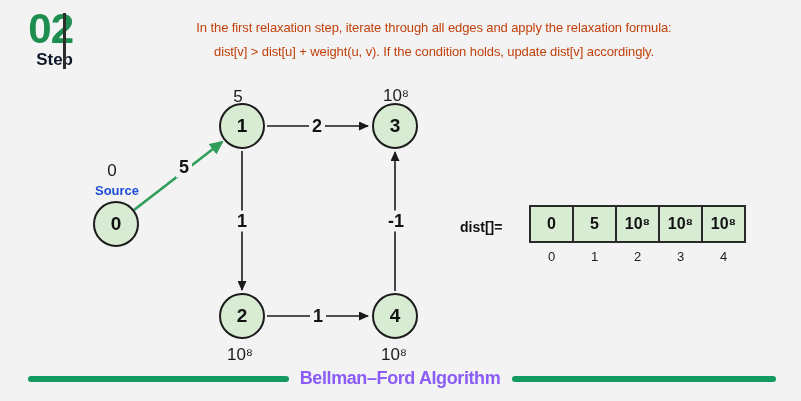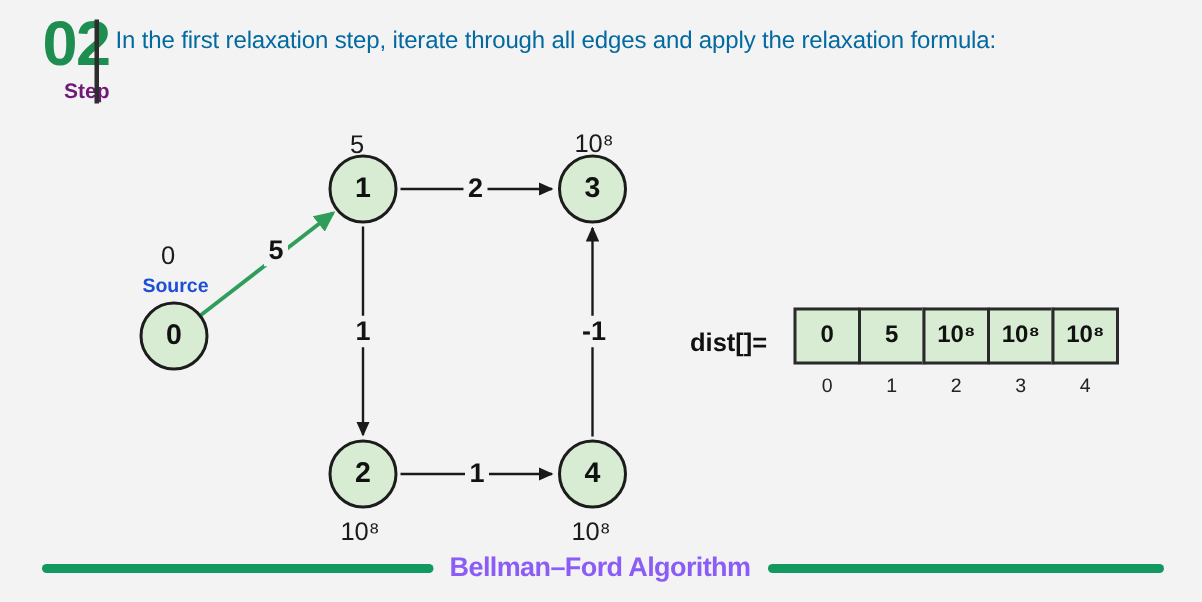--- a/index.html
+++ b/index.html
@@ -16,31 +16,32 @@
   
   .step-badge {
     position: absolute; left: 23px; top: 6px; width: 50px;
     text-align: right;
   }
   .step-number {
     font-size: 42px; font-weight: bold; letter-spacing: -1px;
     color: #1e8e50; line-height: 46px;
   }
   .step-label {
-    font-size: 14px; font-weight: bold; color: #701a75; line-height: 14px;
+    font-size: 17px; font-weight: bold; color: #0f172a; line-height: 14px;
     margin-top: 1px;
   }
   .header-divider {
     position: absolute; left: 63px; top: 13px;
     width: 3px; height: 56px; background: #2d2d2d;
   }
   .description {
     position: absolute; left: 77px; top: 16px; width: 714px;
-    font-size: 16px; line-height: 23.5px; color: #0369a1;
+    font-size: 13px; line-height: 23.5px; color: #c2410c;
     letter-spacing: -0.1px;
+    text-align: center;
   }
 
   
   .edges-svg {
     position: absolute; left: 0; top: 0; width: 801px; height: 401px;
     pointer-events: none;
   }
   .node {
     position: absolute; width: 46px; height: 46px;
     border: 2px solid #1c1c1c; border-radius: 50%;
@@ -76,21 +77,21 @@
   }
   .w-0-1 { left: 184px; top: 167px; }
   .w-1-3 { left: 317px; top: 126px; }
   .w-1-2 { left: 242px; top: 221px; }
   .w-4-3 { left: 396px; top: 221px; }
   .w-2-4 { left: 318px; top: 316px; }
 
   
   .dist-label {
     position: absolute; left: 460px; top: 219px;
-    font-size: 17px; font-weight: bold; color: #111;
+    font-size: 14px; font-weight: bold; color: #111;
   }
   .dist-table {
     position: absolute; left: 529px; top: 205px;
     display: flex;
   }
   .dist-cell {
     width: 45px; height: 38px;
     border: 2px solid #2a2a2a; background: #d8ecd3;
     display: flex; align-items: center; justify-content: center;
     font-size: 16px; font-weight: bold; color: #111;
@@ -125,20 +126,21 @@
 
 <div class="page">
 
   <div class="step-badge">
     <div class="step-number">02</div>
     <div class="step-label">Step</div>
   </div>
   <div class="header-divider"></div>
   <div class="description">
     <div>In the first relaxation step, iterate through all edges and apply the relaxation formula:</div>
+    <div>dist[v] &gt; dist[u] + weight(u, v). If the condition holds, update dist[v] accordingly.</div>
   </div>
 
   <svg class="edges-svg" viewBox="0 0 801 401">
     <defs>
       <marker id="arrow-black" markerUnits="userSpaceOnUse" markerWidth="10" markerHeight="9" refX="9" refY="4.5" orient="auto">
         <path d="M0,0 L10,4.5 L0,9 Z" fill="#1a1a1a"></path>
       </marker>
       <marker id="arrow-green" markerUnits="userSpaceOnUse" markerWidth="14" markerHeight="13" refX="12" refY="6.5" orient="auto">
         <path d="M0,0 L14,6.5 L0,13 Z" fill="#2f9e5a"></path>
       </marker>

